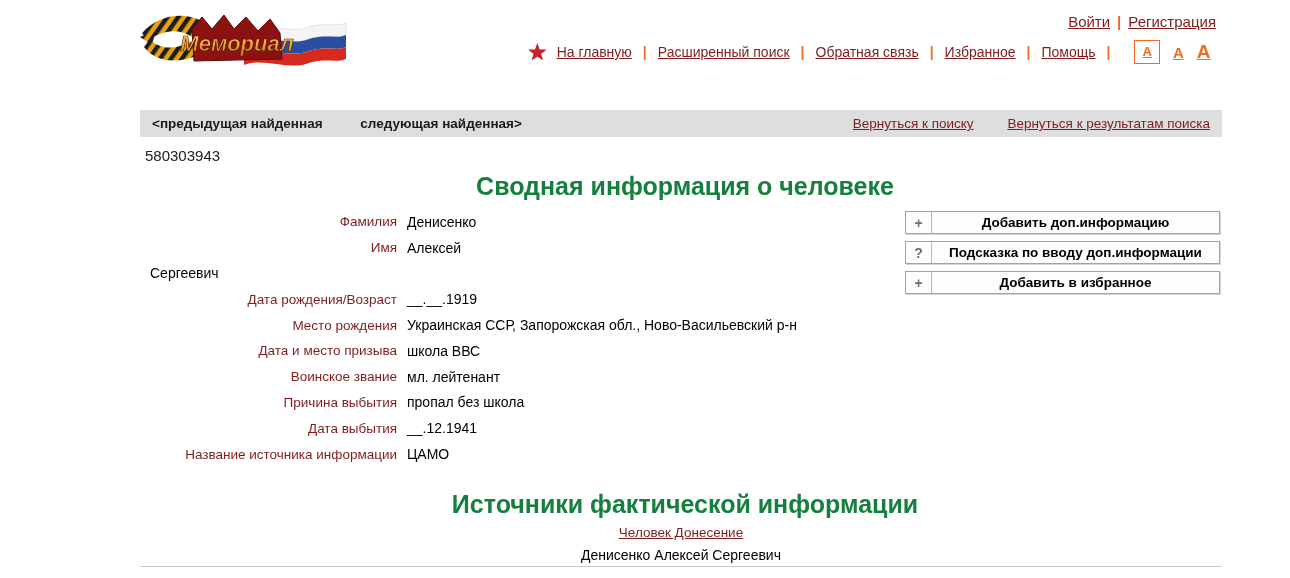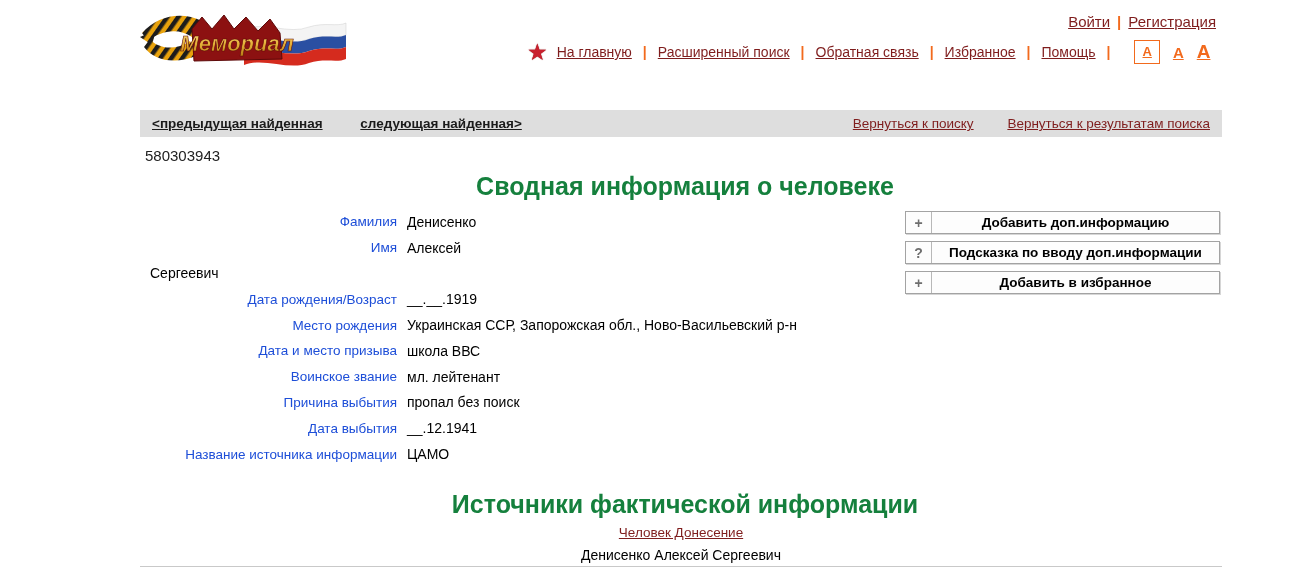--- a/index.html
+++ b/index.html
@@ -24,32 +24,32 @@
   .fs2 { font-size: 15px; margin-left: 13px; }
   .fs3 { font-size: 19px; margin-left: 13px; }
 
   
   .toolbar {
     position: absolute; left: 140px; top: 110px; width: 1082px; height: 27px;
     background: #dedede; display: flex; align-items: center; justify-content: space-between;
     padding: 0 12px; font-size: 13.5px;
   }
   .toolbar .found { font-weight: bold; color: #1b1b1b; }
-  .toolbar .found span { margin-right: 34px; text-decoration: underline; }
+  .toolbar .found span { margin-right: 34px; }
   .toolbar .rlinks a { margin-left: 30px; font-size: 13.5px; }
 
   
   .record-id { position: absolute; left: 145px; top: 147px; font-size: 15px; color: #222; }
   .h-title { position: absolute; left: 140px; width: 1082px; text-align: center; margin: 4px; font-size: 25px; font-weight: bold; color: #15803d; }
   .t1 { top: 168px; }
   .t2 { top: 486px; }
 
   .fields { position: absolute; left: 140px; top: 209px; width: 720px; }
   .frow { display: flex; align-items: center; height: 25.8px; }
-  .flabel { width: 257px; text-align: right; color: #1d4ed8; font-size: 13.5px; flex: none; }
+  .flabel { width: 257px; text-align: right; color: #7f1d1d; font-size: 13.5px; flex: none; }
   .fvalue { padding-left: 10px; color: #000; font-size: 14px; white-space: nowrap; }
 
   .actions { position: absolute; left: 905px; top: 211px; width: 315px; }
   .action-btn {
     display: flex; width: 100%; height: 23px; margin-bottom: 7px; padding: 0;
     background: #fdfdfd; border: 1px solid #a3a3a3; box-shadow: 1px 1px 0 #d6d6d6;
     font-family: inherit; align-items: stretch;
   }
   .bicon { width: 26px; flex: none; border-right: 1px solid #b8b8b8; color: #6e6e6e; font-weight: bold; font-size: 14px; display: flex; align-items: center; justify-content: center; }
   .blabel { flex: 1; display: flex; align-items: center; justify-content: center; font-weight: bold; font-size: 13.5px; color: #000; }
@@ -153,21 +153,21 @@
     <div class="frow">
         <div class="flabel">Дата и место призыва</div>
         <div class="fvalue">школа ВВС</div>
       </div>
     <div class="frow">
         <div class="flabel">Воинское звание</div>
         <div class="fvalue">мл. лейтенант</div>
       </div>
     <div class="frow">
         <div class="flabel">Причина выбытия</div>
-        <div class="fvalue">пропал без поиск</div>
+        <div class="fvalue">пропал без школа</div>
       </div>
     <div class="frow">
         <div class="flabel">Дата выбытия</div>
         <div class="fvalue">__.12.1941</div>
       </div>
     <div class="frow">
         <div class="flabel">Название источника информации</div>
         <div class="fvalue">ЦАМО</div>
       </div>
   </div>

